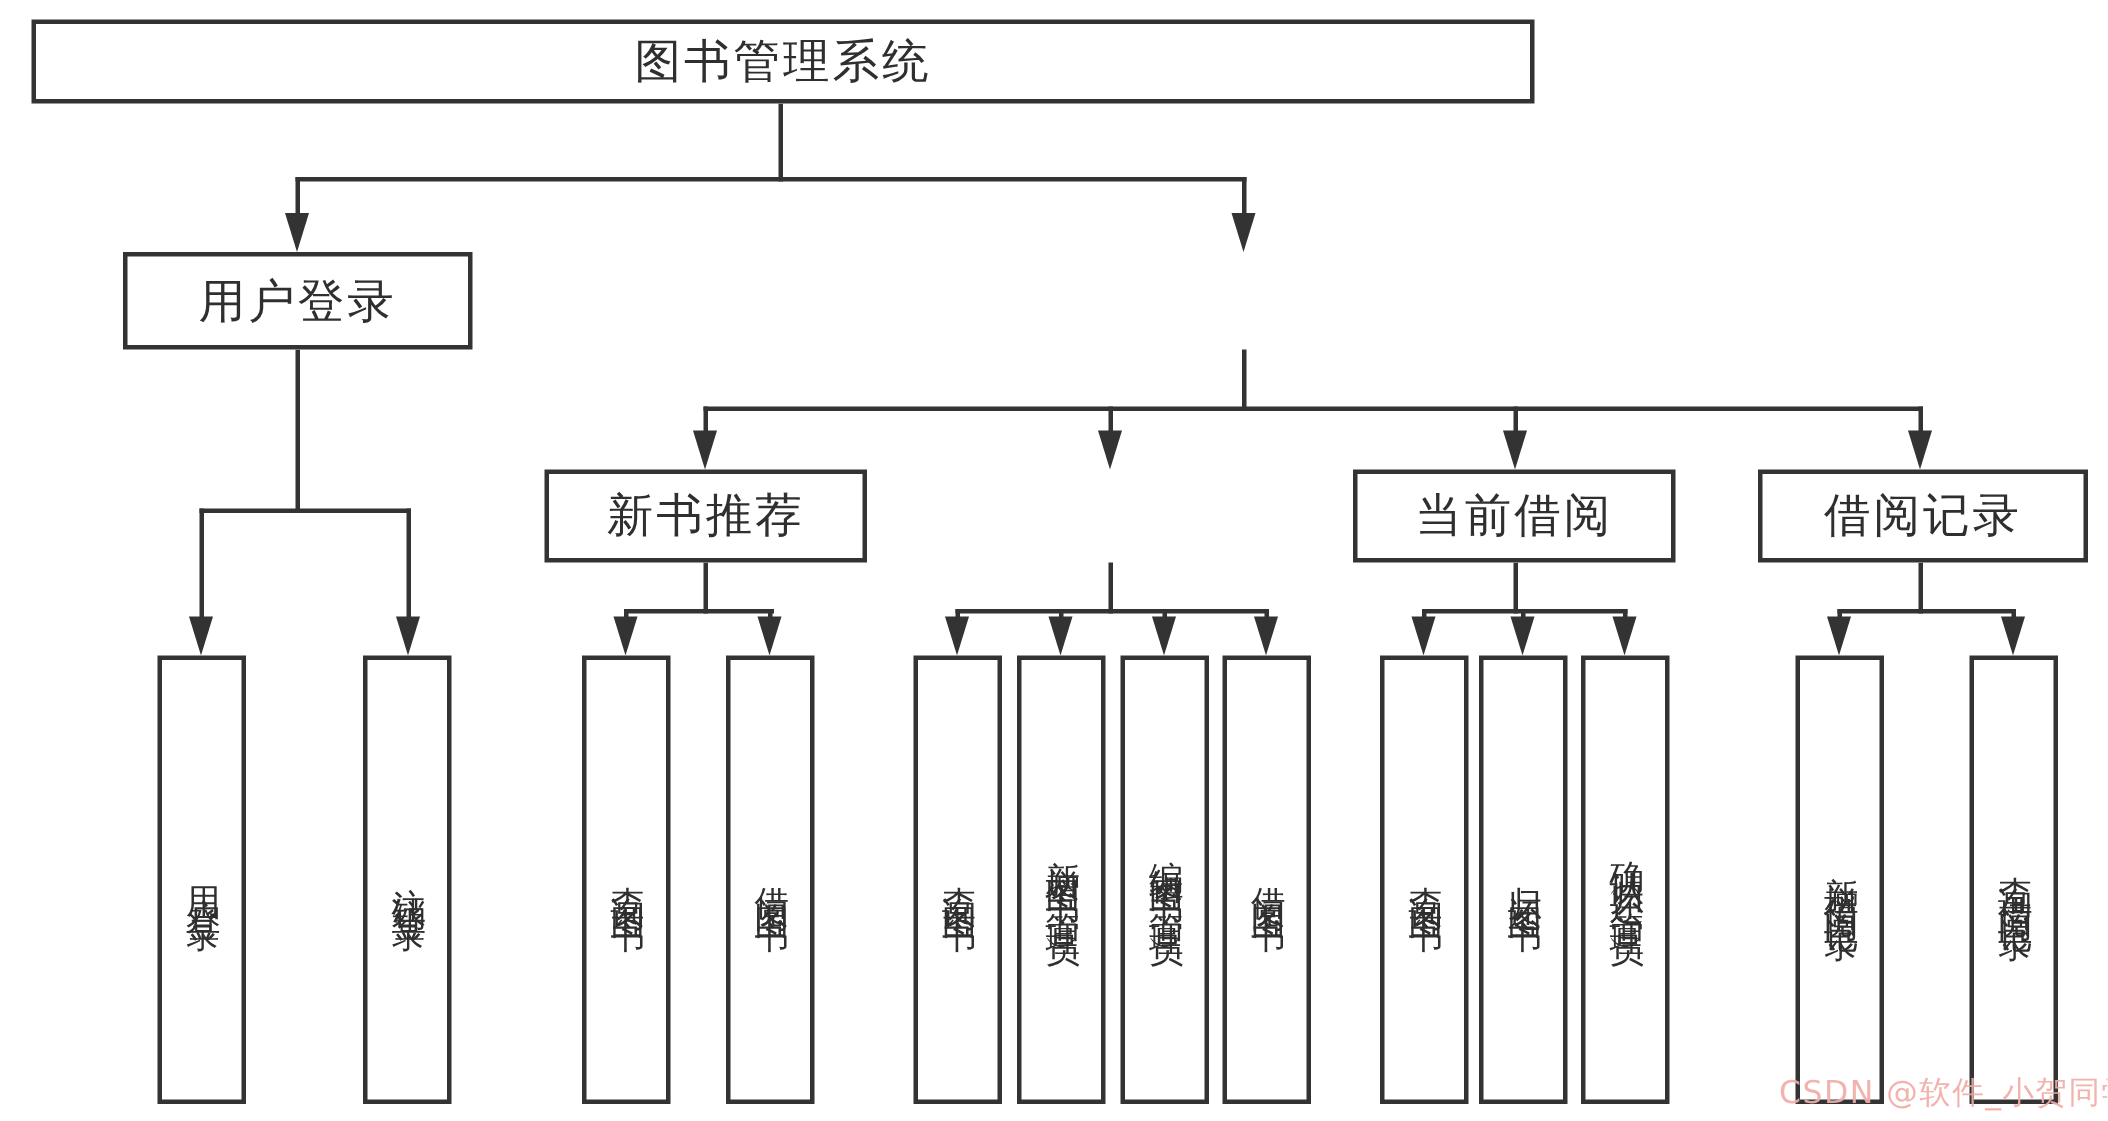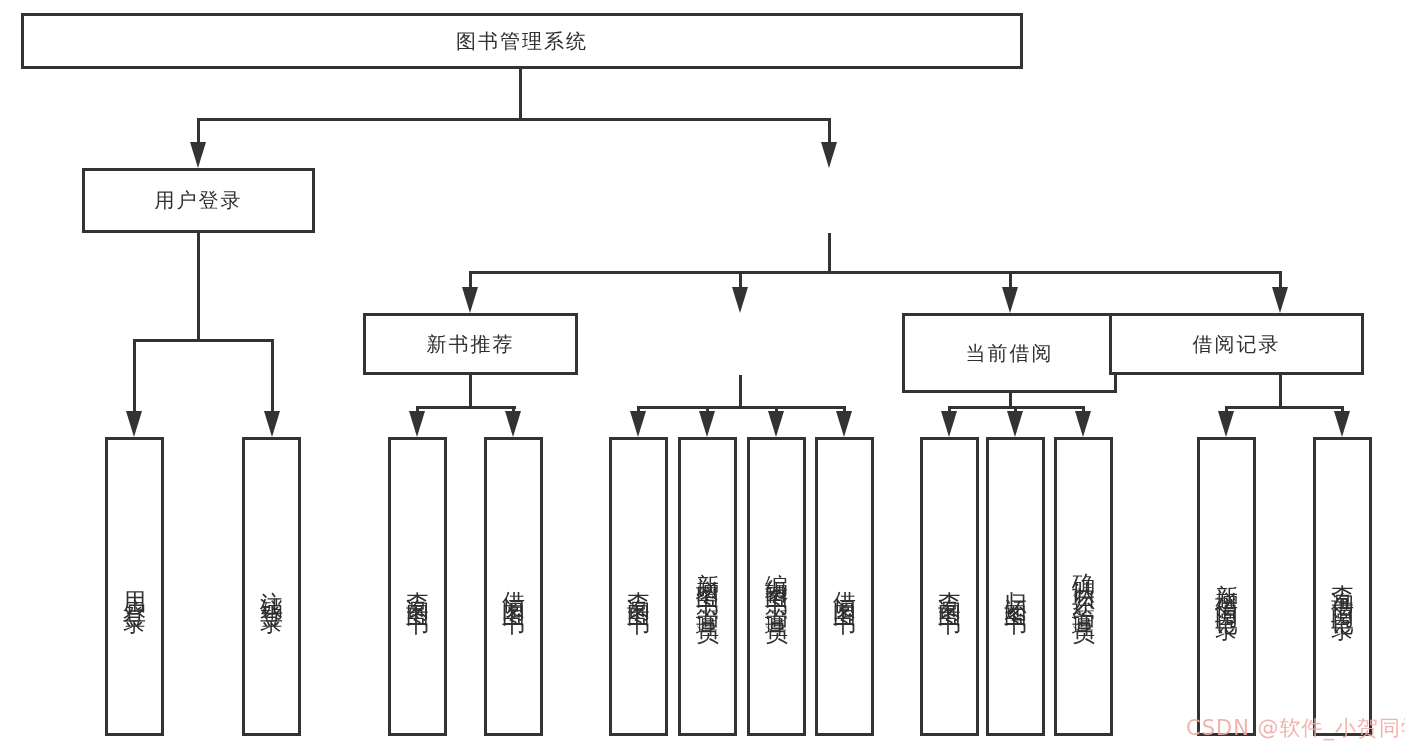--- a/index.html
+++ b/index.html
@@ -15,21 +15,21 @@
     background:#fff;
     border:3px solid #333;
     box-sizing:border-box;
     display:flex;
     align-items:center;
     justify-content:center;
     color:#2f2f2f;
     z-index:1;
   }
   .box .label{
-    font-size:20px;
+    font-size:31px;
     letter-spacing:2px;
     white-space:nowrap;
   }
   .leaf .label{
     writing-mode:vertical-rl;
     text-orientation:mixed;
     font-size:23px;
     letter-spacing:7px;
     line-height:1;
     white-space:nowrap;
@@ -89,24 +89,24 @@
   <div class="vline" style="left:739px;top:271px;height:18px;"></div>
   <div class="arrow" style="left:732px;top:287px;"></div>
   <div class="vline" style="left:1009px;top:271px;height:18px;"></div>
   <div class="arrow" style="left:1002px;top:287px;"></div>
   <div class="vline" style="left:1279px;top:271px;height:18px;"></div>
   <div class="arrow" style="left:1272px;top:287px;"></div>
 
   <div class="box" style="left:363px;top:313px;width:215px;height:62px;">
     <span class="label">新书推荐</span>
   </div>
-  <div class="box" style="left:902px;top:313px;width:215px;height:80px;">
+  <div class="box" style="left:902px;top:313px;width:215px;height:62px;">
     <span class="label">当前借阅</span>
   </div>
-  <div class="box" style="left:1109px;top:313px;width:255px;height:62px;">
+  <div class="box" style="left:1172px;top:313px;width:220px;height:62px;">
     <span class="label">借阅记录</span>
   </div>
 
   <div class="vline" style="left:469px;top:375px;height:34px;"></div>
   <div class="hline" style="left:416px;top:406px;width:100px;"></div>
   <div class="vline" style="left:416px;top:406px;height:8px;"></div>
   <div class="arrow" style="left:409px;top:411px;"></div>
   <div class="vline" style="left:512px;top:406px;height:8px;"></div>
   <div class="arrow" style="left:505px;top:411px;"></div>
 

